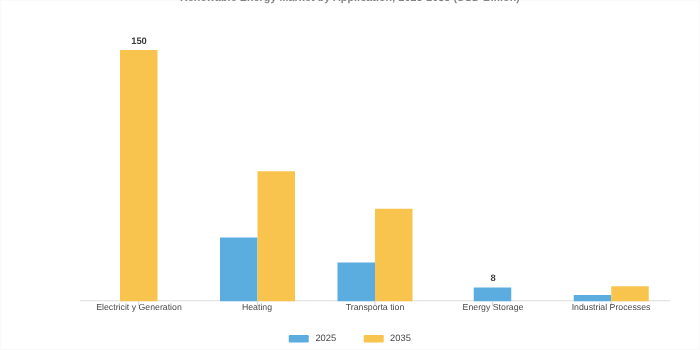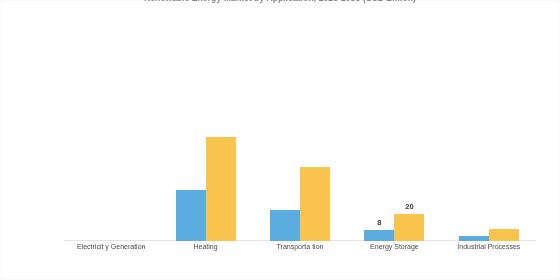--- a/index.html
+++ b/index.html
@@ -86,52 +86,62 @@
 <body>
 
 <div id="chart-root">
 
   <div class="chart-title">Renewable Energy Market by Application, 2025-2035 (USD Billion)</div>
 
   <div class="plot">
     <div class="axis-line"></div>
     <div class="groups" id="groups">
         <div class="group">
+          <div class="bar s2035" style="height: 200.909px; background: rgb(248, 196, 78);">
+            <span class="dlabel">150</span>
+          </div>
           <span class="tick"></span>
         </div>
         <div class="group">
           <div class="bar s2025" style="height: 50.897px; background: rgb(91, 173, 224);"></div>
           <div class="bar s2035" style="height: 104.473px; background: rgb(248, 196, 78);"></div>
           <span class="tick"></span>
         </div>
         <div class="group">
           <div class="bar s2025" style="height: 30.8061px; background: rgb(91, 173, 224);"></div>
           <div class="bar s2035" style="height: 73.6667px; background: rgb(248, 196, 78);"></div>
           <span class="tick"></span>
         </div>
         <div class="group">
           <div class="bar s2025" style="height: 10.7152px; background: rgb(91, 173, 224);">
             <span class="dlabel">8</span>
-          </div>
-          <div class="bar s2035" style="height: 26.7879px; background: rgb(248, 196, 78);">
-            <span class="dlabel">20</span>
           </div>
           <span class="tick"></span>
         </div>
         <div class="group">
           <div class="bar s2025" style="height: 5.35758px; background: rgb(91, 173, 224);"></div>
           <div class="bar s2035" style="height: 12.0545px; background: rgb(248, 196, 78);"></div>
           <span class="tick"></span>
         </div>
       </div>
   </div>
 
   <div class="cat-labels" id="cat-labels">
       <div class="cat">Electricit y Generation</div>
       <div class="cat">Heating</div>
       <div class="cat">Transporta tion</div>
       <div class="cat">Energy Storage</div>
       <div class="cat">Industrial Processes</div>
     </div>
 
+  <div class="legend" id="legend">
+      <div class="legend-item">
+        <span class="swatch" style="background: rgb(91, 173, 224);"></span>
+        <span class="legend-label">2025</span>
+      </div>
+      <div class="legend-item">
+        <span class="swatch" style="background: rgb(248, 196, 78);"></span>
+        <span class="legend-label">2035</span>
+      </div>
+    </div>
 
   <div class="edge-tint"></div>
 </div>
 
 </body></html>

